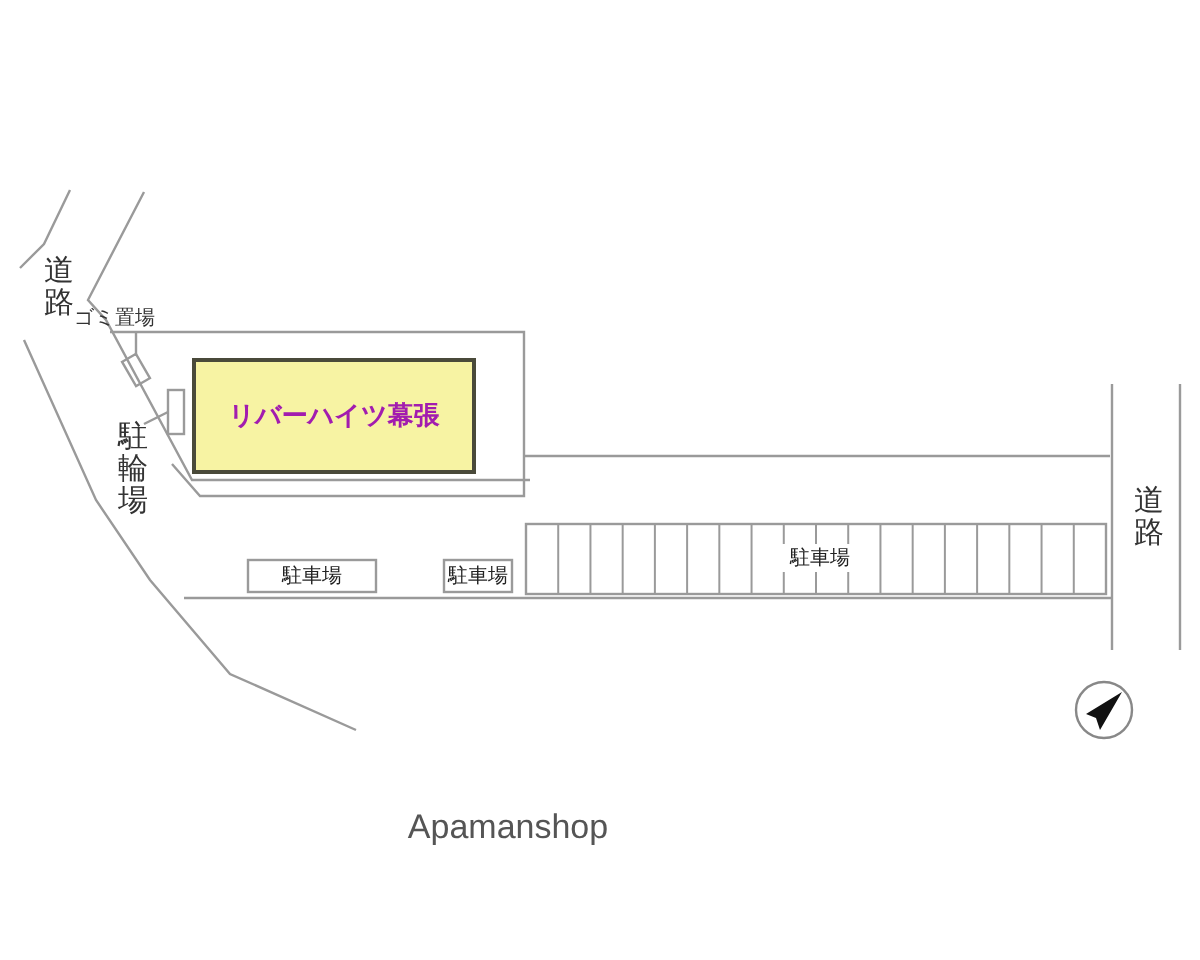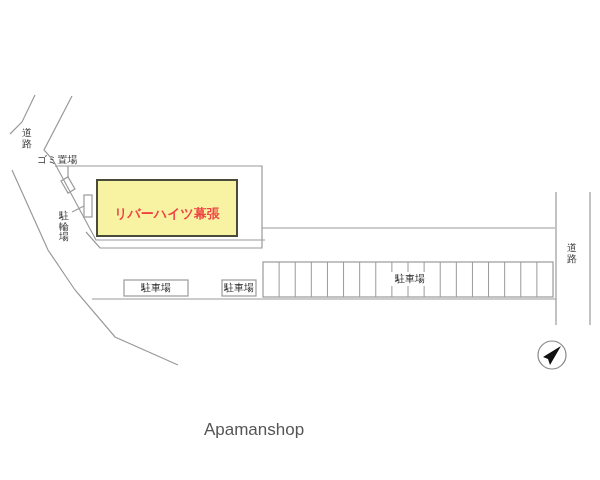--- a/index.html
+++ b/index.html
@@ -1,25 +1,25 @@
 <!DOCTYPE html>
 <html><head>
   <meta charset="utf-8">
   <style>
     html, body { margin: 0; padding: 0; background: #ffffff; }
     body { width: 600px; height: 480px; position: relative; overflow: hidden;
            font-family: "DejaVu Sans", sans-serif; }
     svg.map { position: absolute; left: 0; top: 0; }
     .lbl { position: absolute; color: #333; font-size: 10px; line-height: 1; white-space: nowrap; }
-    .vlbl { position: absolute; color: #333; font-size: 10px; line-height: 1.05; width: 10px; text-align: center; word-break: break-all; }
-    .bldg-label { position: absolute; left: 97px; top: 180px; width: 140px; height: 68px;
+    .vlbl { position: absolute; color: #333; font-size: 15px; line-height: 1.05; width: 10px; text-align: center; word-break: break-all; }
+    .bldg-label { position: absolute; left: 97px; top: 180px; width: 140px; height: 56px;
                   display: flex; align-items: center; justify-content: center;
-                  font-size: 13px; font-weight: bold; color: #ef4444; }
+                  font-size: 13px; font-weight: bold; color: #a21caf; }
     .pk-label { position: absolute; font-size: 10px; color: #222; display: flex; align-items: center; justify-content: center; }
-    .brand { position: absolute; left: 0; top: 420px; width: 508px; text-align: center;
+    .brand { position: absolute; left: 0; top: 404px; width: 508px; text-align: center;
              font-family: "Liberation Sans", sans-serif; font-size: 17px; color: #555; }
   </style>
 </head>
 <body>
 
 <svg class="map" width="600" height="480">
   <g stroke="#9a9a9a" stroke-width="1.2" fill="none">
 
     <polyline points="35,95 22,122 10,134"></polyline>
     <polyline points="72,96 44,150 53,160 96,240 265,240"></polyline>

